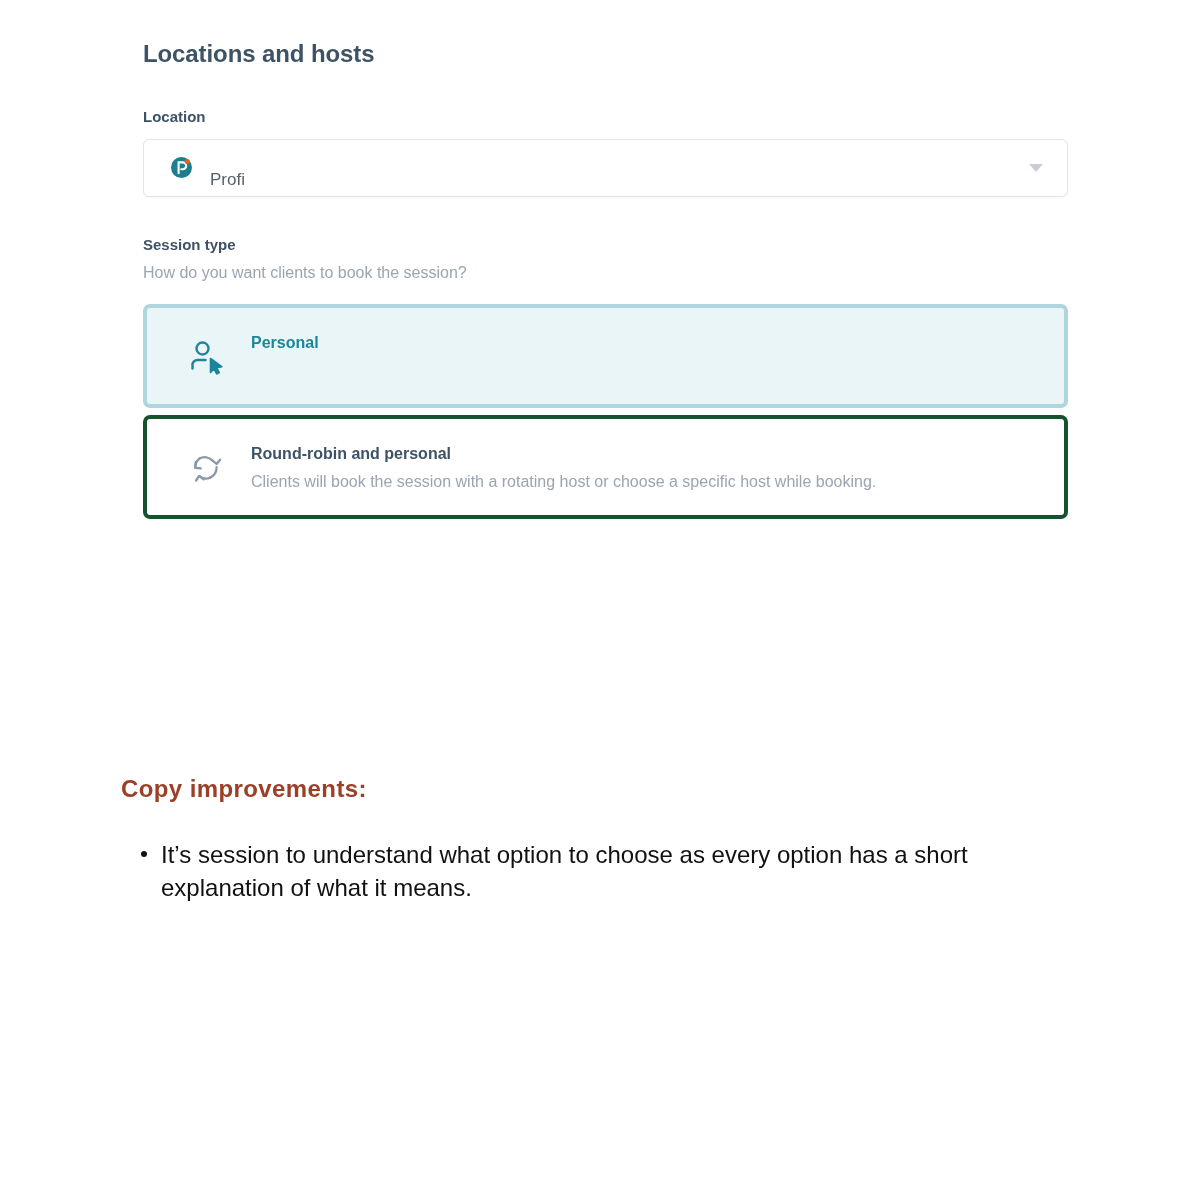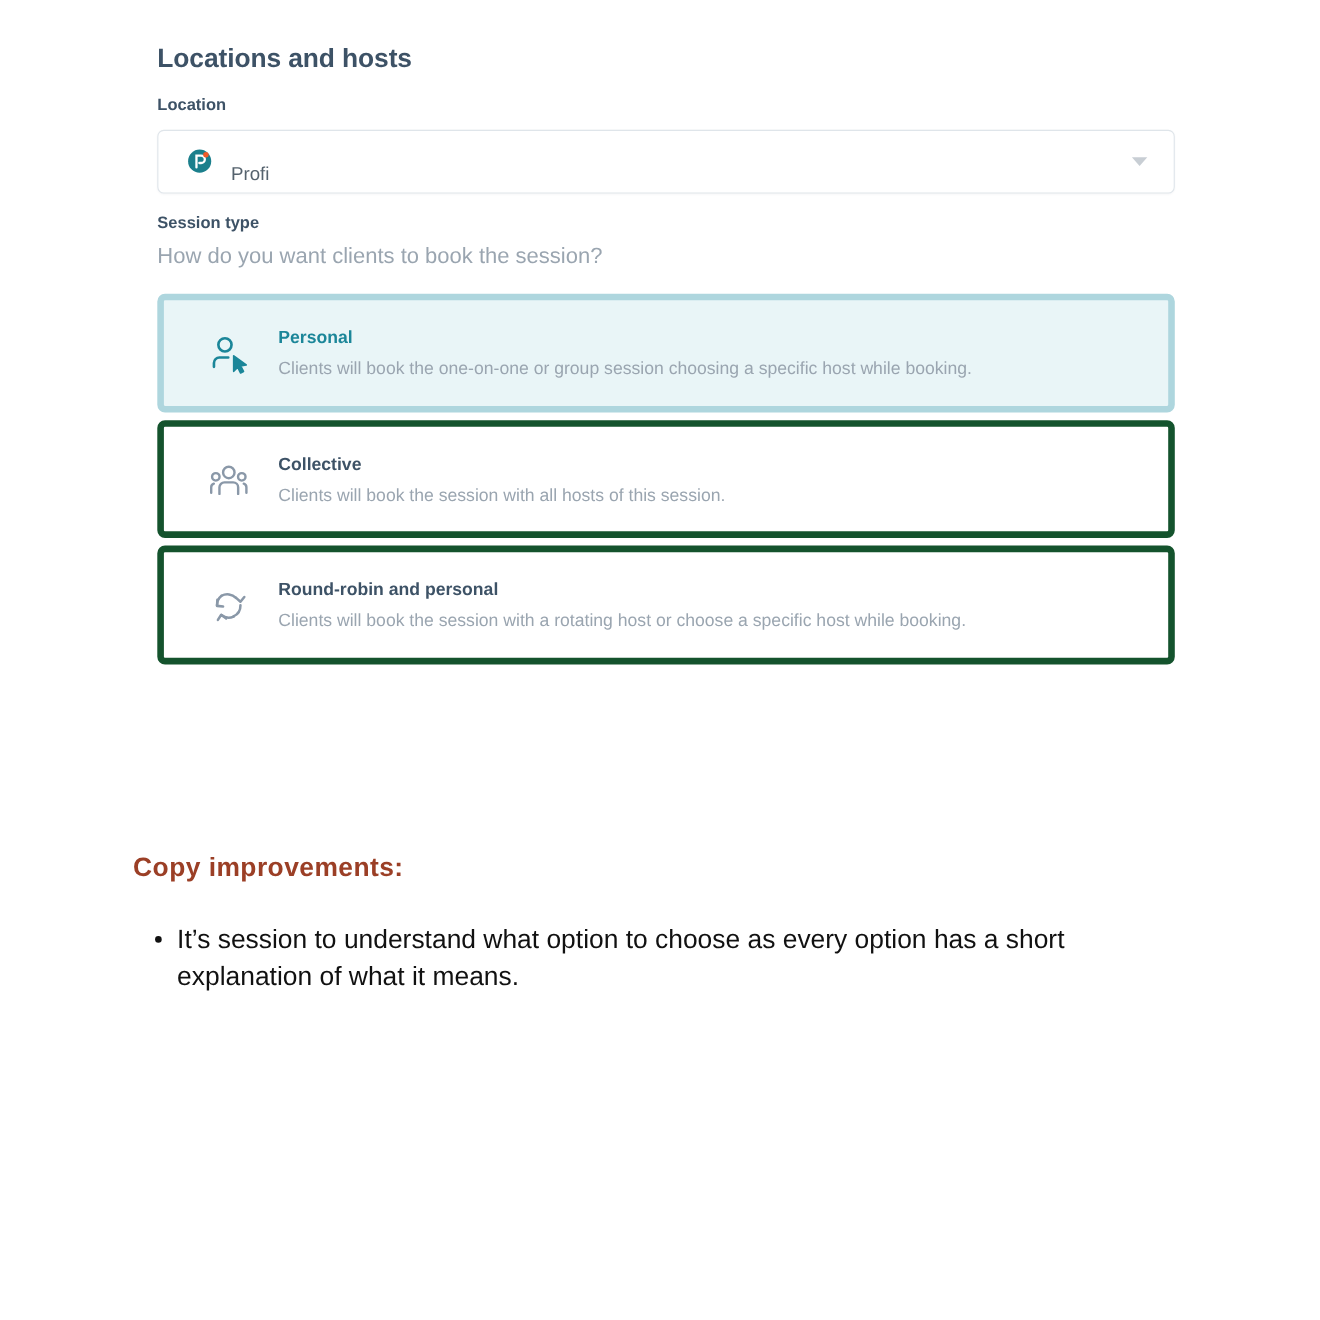--- a/index.html
+++ b/index.html
@@ -32,21 +32,21 @@
     font-weight: bold;
     color: #3d5266;
     letter-spacing: -0.1px;
     line-height: 1.2;
   }
 
   .field-label {
     font-size: 15px;
     font-weight: bold;
     color: #3d5266;
-    margin-top: 18px;
+    margin-top: 39px;
     line-height: 1.2;
   }
 
   
   .select-box {
     margin-top: 13px;
     height: 58px;
     border: 1px solid #dfe5ea;
     border-radius: 6px;
     background: #ffffff;
@@ -77,34 +77,34 @@
     height: 0;
     border-left: 7px solid transparent;
     border-right: 7px solid transparent;
     border-top: 8px solid #c8ced4;
     flex: 0 0 auto;
     margin-right: 6px;
   }
 
   
   .field-hint {
-    font-size: 20px;
+    font-size: 16px;
     color: #9aa5b0;
     margin-top: 9px;
     line-height: 1.2;
   }
 
   .options {
     margin-top: 22px;
   }
 
   .option-card {
     display: flex;
     align-items: flex-start;
-    border: 6px solid #14532d;
+    border: 4px solid #14532d;
     border-radius: 7px;
     background: #ffffff;
     padding: 22px 24px 22px 36px;
     margin-bottom: 7px;
     min-height: 104px;
   }
 
   .option-card.selected {
     background: #e9f5f7;
     border-color: #aed6de;
@@ -215,40 +215,23 @@
       <div class="option-card selected">
         <span class="option-icon">
           <svg width="40" height="40" viewBox="0 0 40 40" xmlns="http://www.w3.org/2000/svg" fill="none" stroke="#1b8699" stroke-width="2.4" stroke-linecap="round" stroke-linejoin="round">
             <circle cx="16.5" cy="11.5" r="6"></circle>
             <path d="M6.5 31.5v-3.5a5 5 0 0 1 5-5h8"></path>
             <path d="M24.5 21.5v14l3.6-3.7 2.6 5.2 2.6-1.4-2.6-5 5.1-0.9z" fill="#1b8699" stroke="#1b8699" stroke-width="1.6"></path>
           </svg>
         </span>
         <div class="option-body">
           <div class="option-title">Personal</div>
-          <div class="option-desc">Clients will book the one-on-one or group session choosing a specific host while booking.</div>
         </div>
       </div>
 
-      <div class="option-card">
-        <span class="option-icon">
-          <svg width="40" height="40" viewBox="0 0 40 40" xmlns="http://www.w3.org/2000/svg" fill="none" stroke="#8a98a8" stroke-width="2.2" stroke-linecap="round" stroke-linejoin="round">
-            <circle cx="20" cy="12.5" r="5.2"></circle>
-            <path d="M11.5 32v-6a4.5 4.5 0 0 1 4.5-4.5h8a4.5 4.5 0 0 1 4.5 4.5v6"></path>
-            <circle cx="8.2" cy="16.5" r="3.4"></circle>
-            <path d="M4 31v-5a3.5 3.5 0 0 1 2.4-3.3"></path>
-            <circle cx="31.8" cy="16.5" r="3.4"></circle>
-            <path d="M36 31v-5a3.5 3.5 0 0 0-2.4-3.3"></path>
-          </svg>
-        </span>
-        <div class="option-body">
-          <div class="option-title">Collective</div>
-          <div class="option-desc">Clients will book the session with all hosts of this session.</div>
-        </div>
-      </div>
 
       <div class="option-card">
         <span class="option-icon">
           <svg width="40" height="40" viewBox="0 0 40 40" xmlns="http://www.w3.org/2000/svg" fill="none" stroke="#8a98a8" stroke-width="2.3" stroke-linecap="round" stroke-linejoin="round">
             <path d="M13.4 10.6a11 11 0 0 1 13.1 1.9"></path>
             <path d="M9.3 19.4a11 11 0 0 1 4.1-8.8"></path>
             <path d="M9.6 14.2l-0.3 5.6 5.5 0.6"></path>
             <path d="M30.6 19.2a11 11 0 0 1-6.4 10.2"></path>
             <path d="M26.4 12.3l4.2 3.7 3.5-4.3"></path>
             <path d="M24.4 29.6a11 11 0 0 1-11.2-1.4"></path>

